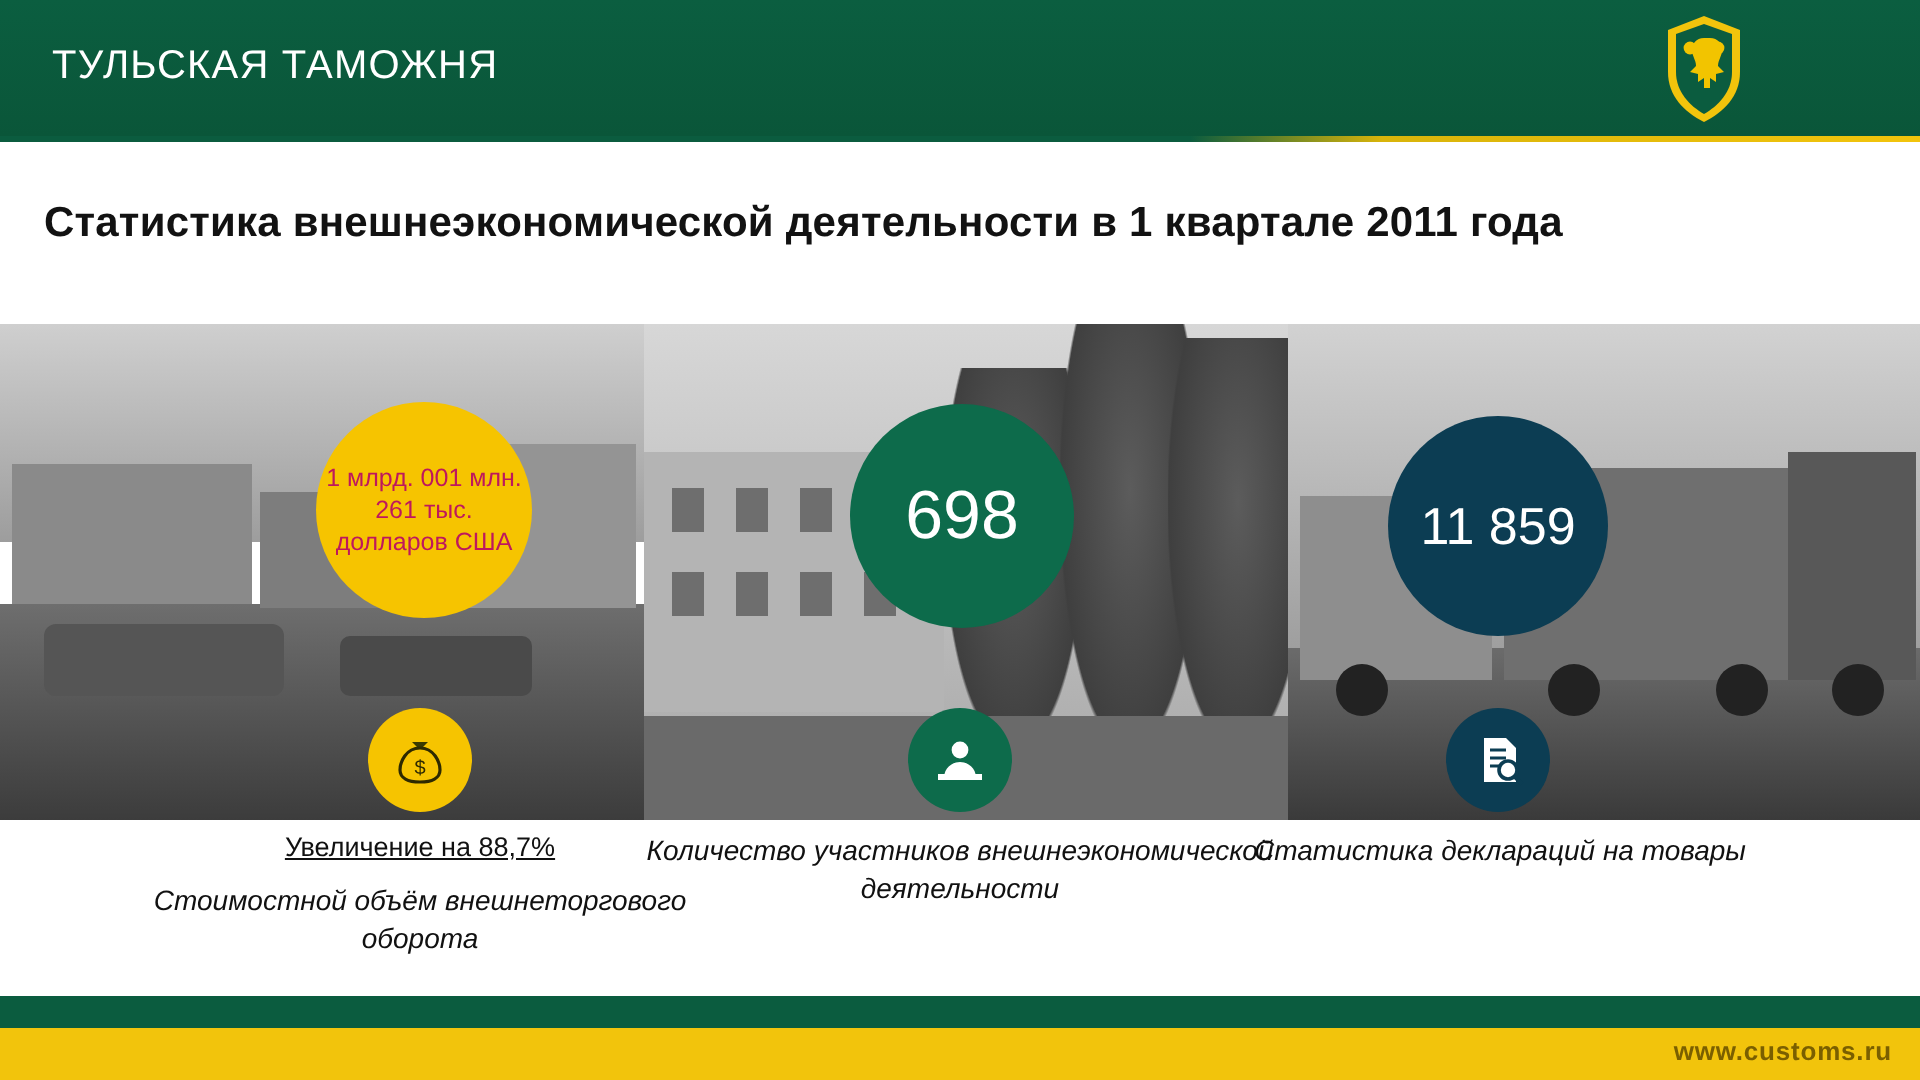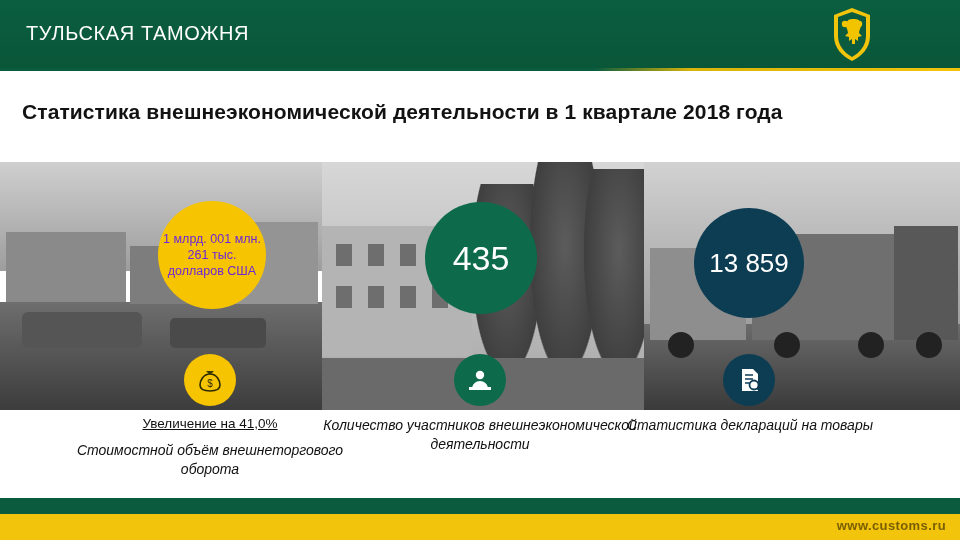--- a/index.html
+++ b/index.html
@@ -97,21 +97,21 @@
   
   .circle {
     position: absolute;
     border-radius: 50%;
     display: flex; align-items: center; justify-content: center;
     text-align: center;
     color: #ffffff;
   }
   .circle.c1 {
     left: 158px; top: 201px; width: 108px; height: 108px;
-    background: #f6c400; color: #6d28d9;
+    background: #f6c400; color: #be185d;
     font-size: 12.5px; line-height: 16px;
   }
   .circle.c2 {
     left: 425px; top: 202px; width: 112px; height: 112px;
     background: #0d6b4b; font-size: 34px;
   }
   .circle.c3 {
     left: 694px; top: 208px; width: 110px; height: 110px;
     background: #0c3d53; font-size: 26px;
   }
@@ -181,21 +181,21 @@
     <svg class="emblem" viewBox="0 0 56 58">
       <path d="M28 2 L46 9 L46 30 C46 42 38 50 28 55 C18 50 10 42 10 30 L10 9 Z" fill="#f2c40c"></path>
       <path d="M28 6 L42 11 L42 30 C42 40 35 47 28 51 C21 47 14 40 14 30 L14 11 Z" fill="#0b5c3f"></path>
       <path d="M28 13 c-4 0 -6 3 -6 6 c0 3 2 5 2 8 l-3 3 l4 1 l0 4 l3 -2 l0 5 l3 0 l0 -5 l3 2 l0 -4 l4 -1 l-3 -3 c0 -3 2 -5 2 -8 c0 -3 -2 -6 -6 -6 z" fill="#f2c400"></path>
       <circle cx="21" cy="18" r="3.2" fill="#f2c400"></circle>
       <circle cx="35" cy="18" r="3.2" fill="#f2c400"></circle>
     </svg>
   </div>
   <div class="header-rule"></div>
 
-  <div class="main-title">Статистика  внешнеэкономической деятельности в 1 квартале 2018 года</div>
+  <div class="main-title">Статистика  внешнеэкономической деятельности в 1 квартале 2011 года</div>
 
   <div class="photo-band">
     <div class="photo p1">
       <div class="sky"></div>
         <div class="road"></div>
       <div class="bld"></div>
         <div class="bld2"></div>
         <div class="bld3"></div>
       <div class="car"></div>
         <div class="car2"></div>
@@ -223,22 +223,22 @@
         <div class="truckB"></div>
         <div class="cab"></div>
       <div class="wheel" style="left:24px"></div>
       <div class="wheel" style="left:130px"></div>
       <div class="wheel" style="left:214px"></div>
       <div class="wheel" style="left:272px"></div>
     </div>
   </div>
 
   <div class="circle c1">1 млрд.  001 млн. 261 тыс. долларов США</div>
-  <div class="circle c2">435</div>
-  <div class="circle c3">13 859</div>
+  <div class="circle c2">698</div>
+  <div class="circle c3">11 859</div>
 
   <div class="badge b1">
     <svg width="30" height="30" viewBox="0 0 30 30">
       <path d="M11 6 h8 l-3 3 h-2 z" fill="#3a3a00"></path>
       <path d="M15 9 C8 9 5 16 5 20 c0 4 4 6 10 6 s10 -2 10 -6 c0 -4 -3 -11 -10 -11 z" fill="none" stroke="#2e2a00" stroke-width="1.6"></path>
       <text x="15" y="22" font-size="10" text-anchor="middle" fill="#2e2a00" font-family="Liberation Sans, sans-serif">$</text>
     </svg>
   </div>
   <div class="badge b2">
     <svg width="30" height="30" viewBox="0 0 30 30">
@@ -250,21 +250,21 @@
   <div class="badge b3">
     <svg width="30" height="30" viewBox="0 0 30 30">
       <path d="M8 4 h11 l5 5 v17 h-16 z" fill="#ffffff"></path>
       <path d="M11 10 h8 M11 14 h8 M11 18 h5" stroke="#0c3d53" stroke-width="1.4"></path>
       <circle cx="20" cy="20" r="4.5" fill="none" stroke="#0c3d53" stroke-width="1.8"></circle>
       <path d="M23 23 l4 4" stroke="#0c3d53" stroke-width="2"></path>
     </svg>
   </div>
 
   <div class="col k1">
-    <div class="growth">Увеличение на 41,0%</div>
+    <div class="growth">Увеличение на 88,7%</div>
     <div class="desc">Стоимостной объём внешнеторгового оборота</div>
   </div>
   <div class="col k2">
     <div class="desc">Количество участников внешнеэкономической деятельности</div>
   </div>
   <div class="col k3">
     <div class="desc">Статистика деклараций на товары</div>
   </div>
 
   <div class="footer-green"></div>

